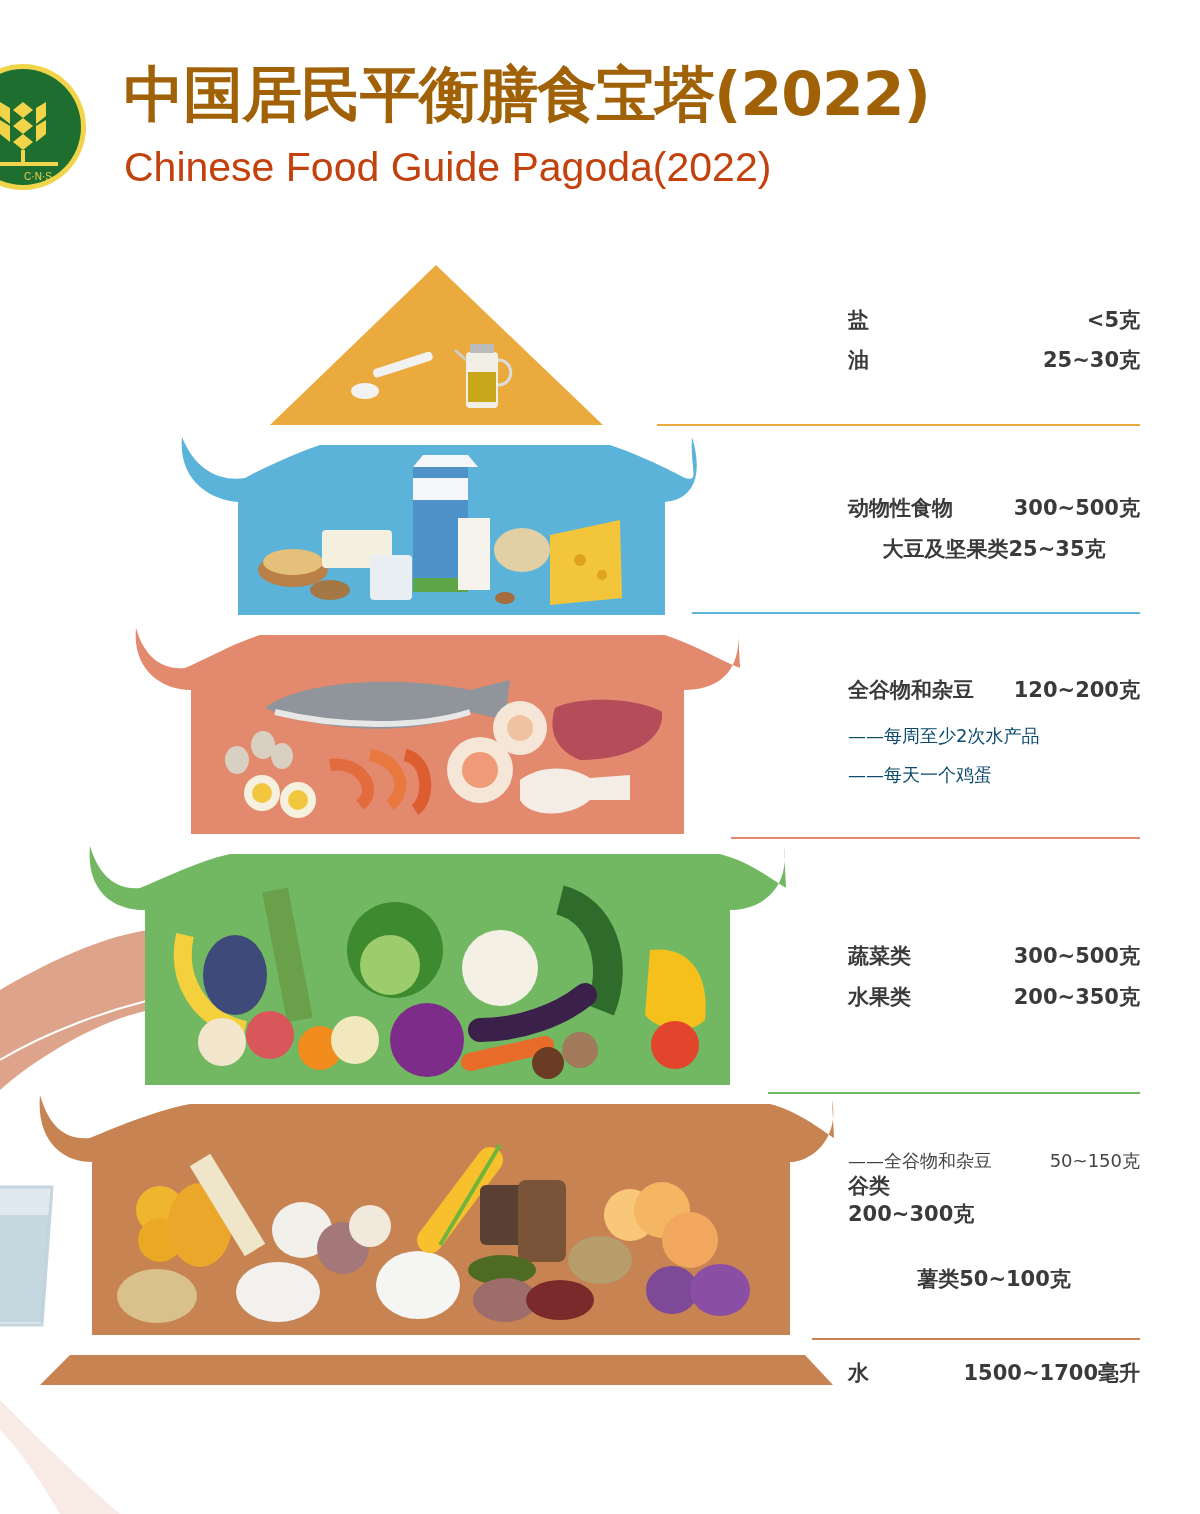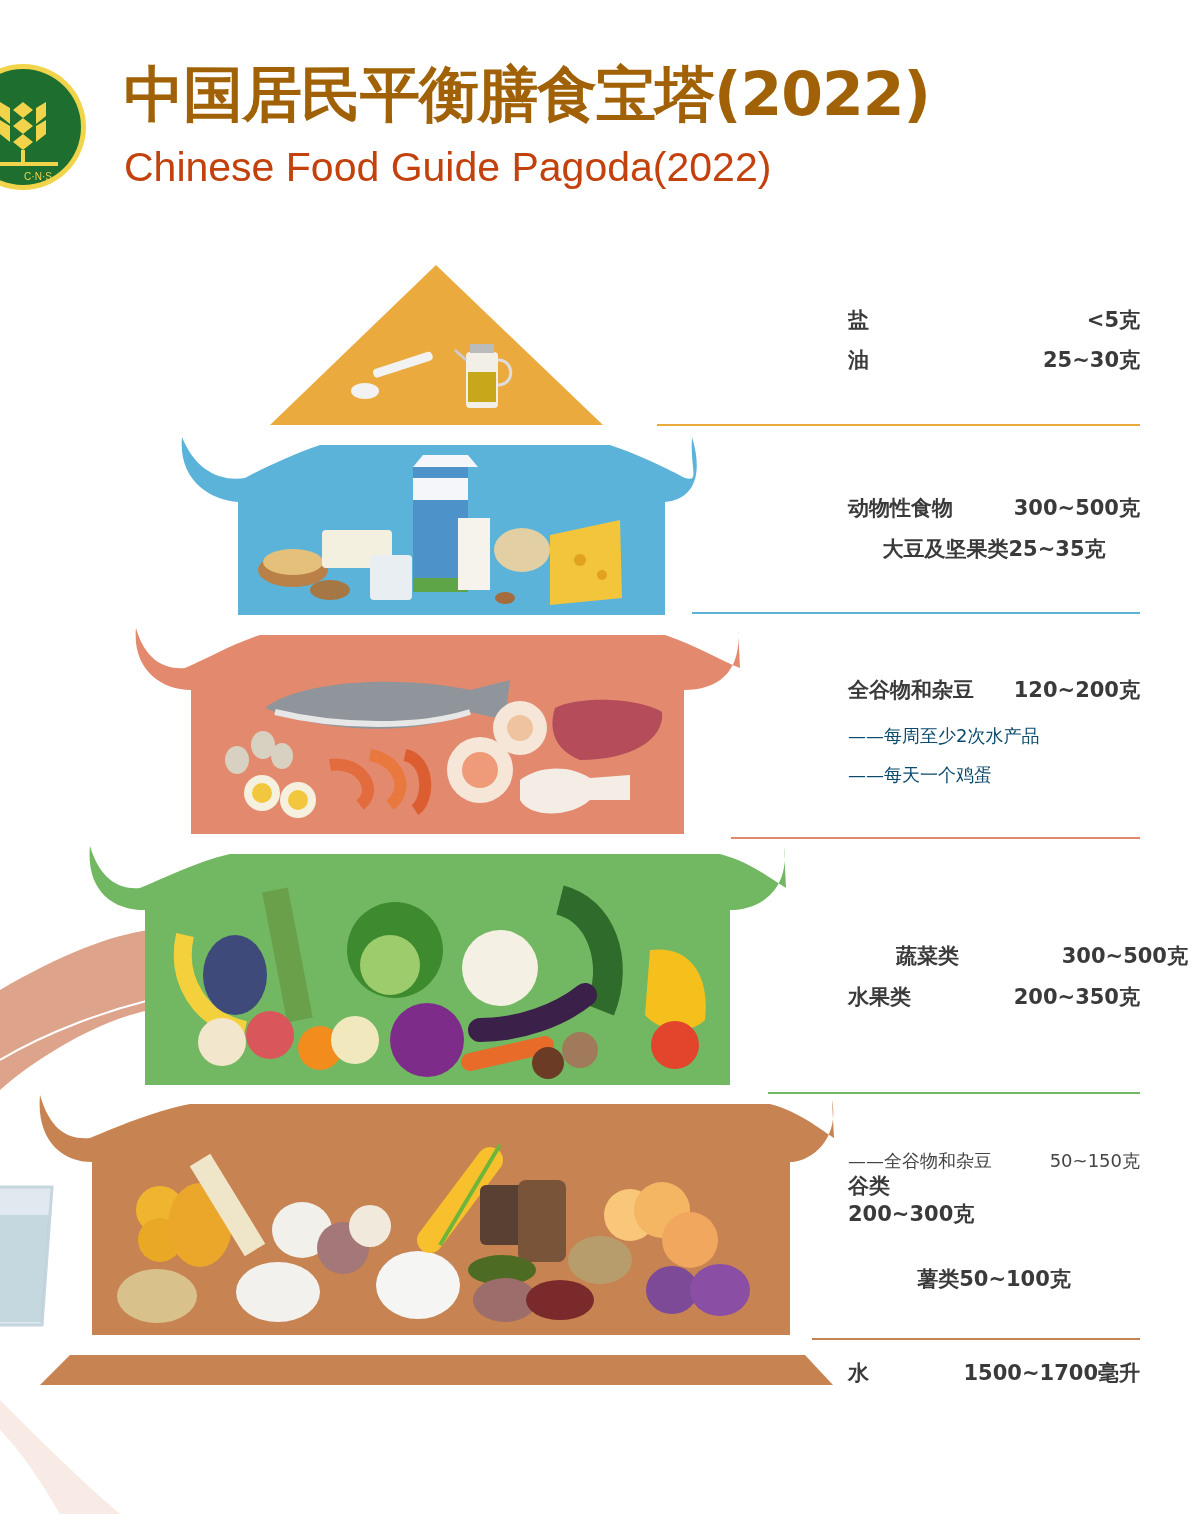--- a/index.html
+++ b/index.html
@@ -193,21 +193,21 @@
   <span>25~35克</span>
 </div>
 
 <div class="row" style="top:676px;">
   <span>全谷物和杂豆</span>
   <span>120~200克</span>
 </div>
 <div class="sub" style="top:724px;">——每周至少2次水产品</div>
 <div class="sub" style="top:763px;">——每天一个鸡蛋</div>
 
-<div class="row" style="top:942px;margin-left:48px;">
+<div class="row" style="top:942px;">
   <span>蔬菜类</span>
   <span>300~500克</span>
 </div>
 <div class="row" style="top:983px;">
   <span>水果类</span>
   <span>200~350克</span>
 </div>
 
 <div class="row" style="top:1172px;flex-direction:column;">
   <span>谷类</span>

